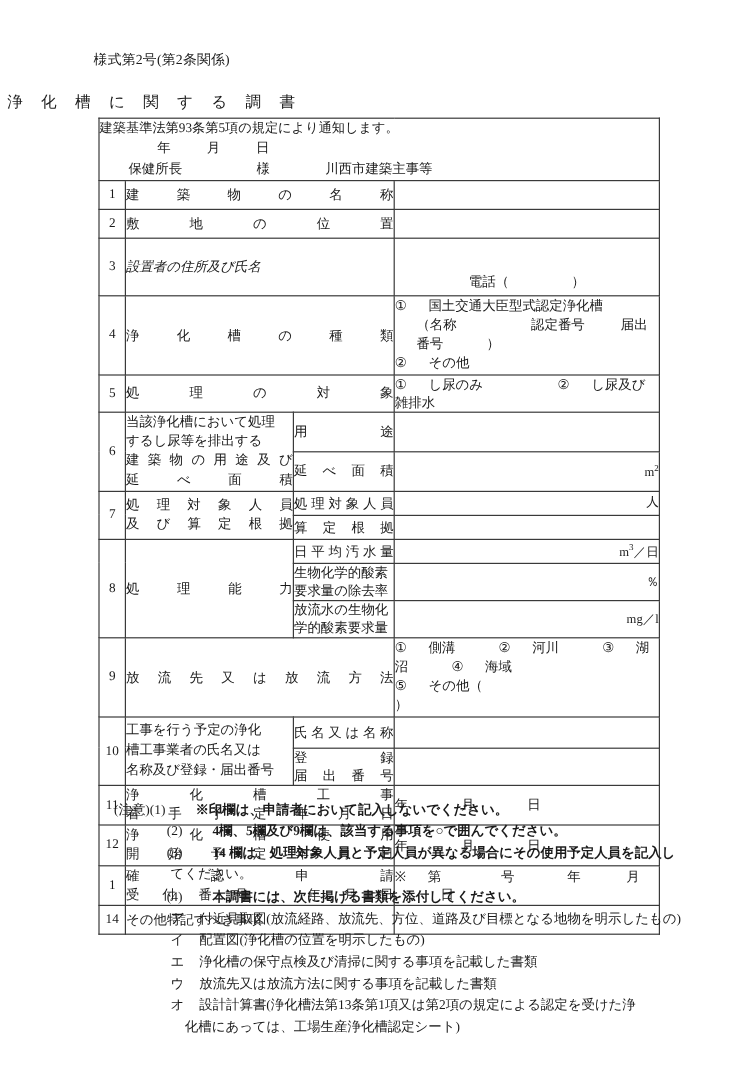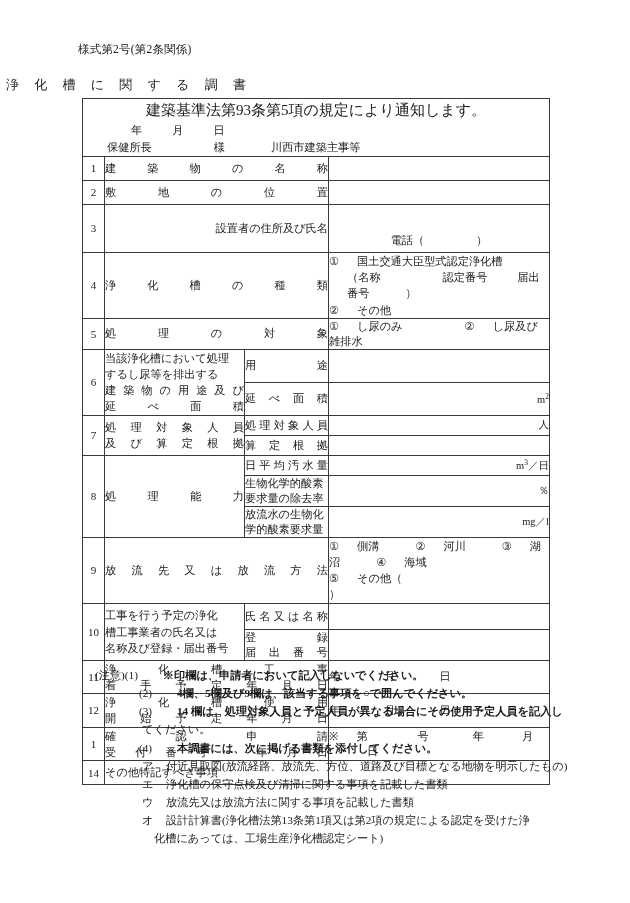--- a/index.html
+++ b/index.html
@@ -54,21 +54,21 @@
     border: 1px solid #3a3a3a;
     padding: 0;
     vertical-align: middle;
   }
 
   
   .notice {
     padding: 3px 6px 4px 6px;
     line-height: 1.52;
   }
-  .notice-l1 { font-size: 15px; text-align: center; }
+  .notice-l1 { font-size: 11px; }
   .notice-l2 { font-size: 11.2px; padding-left: 48px; }
   .notice-l3 { font-size: 11.2px; padding-left: 24px; }
   .sp-lg { display: inline-block; width: 30px; }
   .sp-xl { display: inline-block; width: 62px; }
   .sp-xxl { display: inline-block; width: 46px; }
 
   
   .idx {
     width: 22px;
     text-align: center;
@@ -81,21 +81,21 @@
     font-size: 11.2px;
     padding: 2px 6px;
   }
   
   .spread {
     display: flex;
     justify-content: space-between;
     width: 100%;
   }
   .spread > span { white-space: nowrap; }
-  .lbl-c { text-align: right; }
+  .lbl-c { text-align: left; font-style: italic; }
   .lbl-multi { line-height: 1.45; }
 
   
   .sub {
     width: 84px;
     font-size: 11.2px;
     padding: 2px 5px;
   }
   
   .val {
@@ -558,20 +558,23 @@
 
     <div class="note-line indent-1">
       <span class="note-num">(4)</span>
       <span class="note-body">本調書には、次に掲げる書類を添付してください。</span>
     </div>
 
     <div class="indent-2">
       <span class="kana">ア</span><span>付近見取図(放流経路、放流先、方位、道路及び目標となる地物を明示したもの)</span>
     </div>
     <div class="indent-2">
+      <span class="kana">イ</span><span>配置図(浄化槽の位置を明示したもの)</span>
+    </div>
+    <div class="indent-2">
       <span class="kana">エ</span><span>浄化槽の保守点検及び清掃に関する事項を記載した書類</span>
     </div>
     <div class="indent-2">
       <span class="kana">ウ</span><span>放流先又は放流方法に関する事項を記載した書類</span>
     </div>
     <div class="indent-2">
       <span class="kana">オ</span><span>設計計算書(浄化槽法第13条第1項又は第2項の規定による認定を受けた浄</span>
     </div>
     <div class="indent-3">化槽にあっては、工場生産浄化槽認定シート)</div>
 

